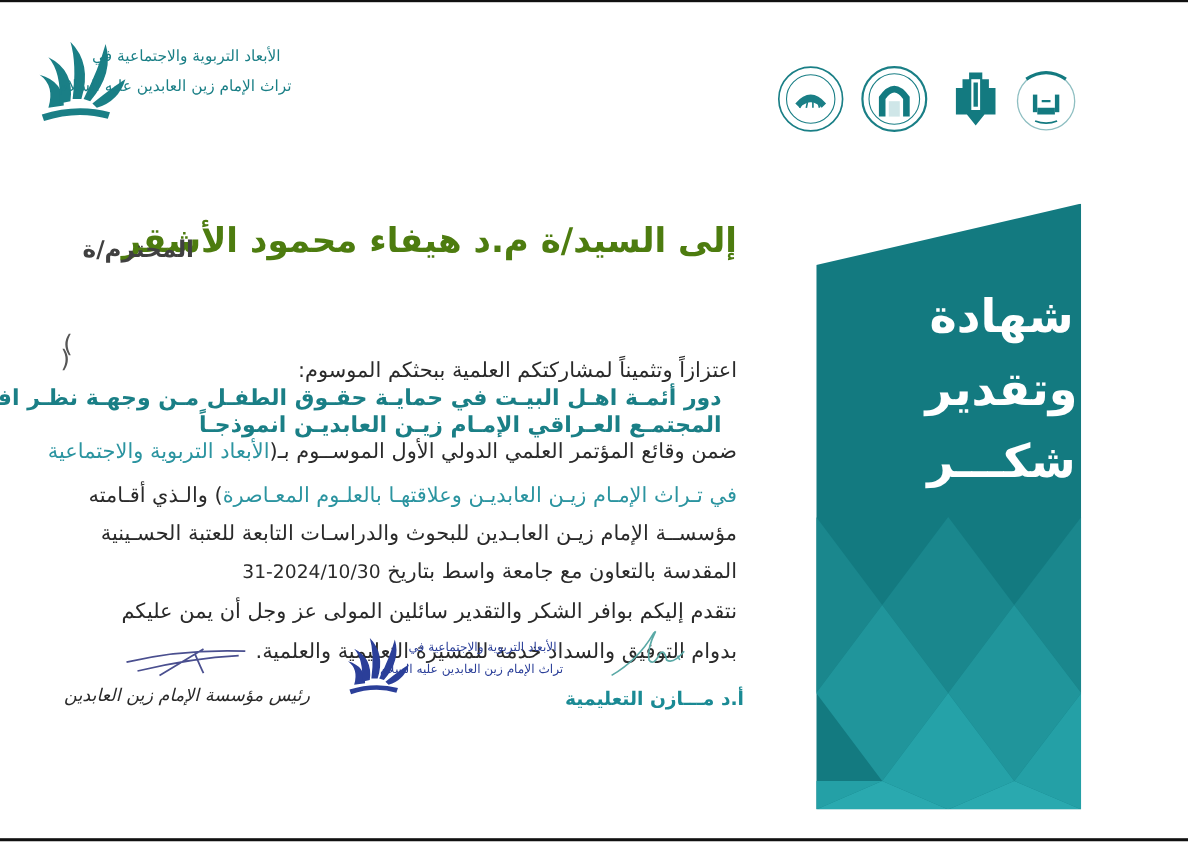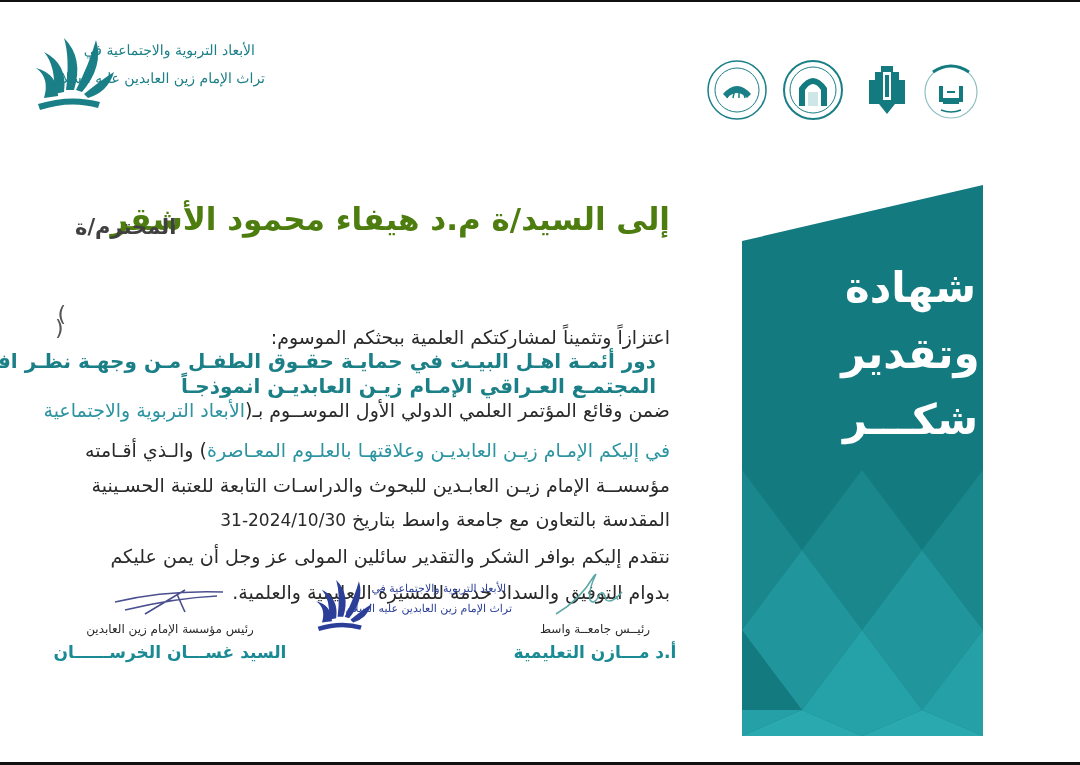--- a/index.html
+++ b/index.html
@@ -43,21 +43,21 @@
   .recipient .to { position:absolute; right:0; top:6px; font-size:31px; font-weight:bold; color:#4d7c0f; }
   .recipient .hon { position:absolute; left:20px; top:20px; font-size:21px; font-weight:bold; color:#404040; }
 
   .line { position:absolute; right:0; white-space:nowrap; font-size:19px; color:#2a2a2a;margin-top:48px; }
   .line.title { color:#1a7f86; font-weight:bold; font-size:20px; }
   .paren { position:absolute; font-size:22px; color:#555; }
   .hl { color:#2b94a0; }
 
   
   .sig { position:absolute; direction:rtl; text-align:center; }
-  .sig .role { font-size:12px; color:#2a2a2a; white-space:nowrap; }
+  .sig .role { font-size:16px; color:#2a2a2a; white-space:nowrap;font-style:italic; }
   .sig .name { font-size:17px; color:#1a8a94; font-weight:bold; white-space:nowrap; margin-top:6px; letter-spacing:0.5px; }
   .sig svg { display:block; margin:0 auto; }
 
   .mid-logo { position:absolute; left:312px; top:568px; width:200px; height:72px; }
   .mid-logo .logo-text { position:absolute; direction:rtl; text-align:right; color:#2b3f99; font-family:"DejaVu Serif", serif; white-space:nowrap; font-size:11px; }
 </style>
 </head>
 <body>
 
 <div class="edge-top"></div>
@@ -140,52 +140,50 @@
 
   <div class="line" style="top:83px">اعتزازاً وتثميناً لمشاركتكم العلمية ببحثكم الموسوم:</div>
 
   <span class="paren" style="right:604px; top:106px;">)</span>
   <div class="line title" style="top:106px; right:14px;">دور أئمـة اهـل البيـت في حمايـة حقـوق الطفـل مـن وجهـة نظـر افـراد</div>
   <div class="line title" style="top:131px; right:14px;">المجتمـع العـراقي الإمـام زيـن العابديـن انموذجـاً</div>
   <span class="paren" style="left:0px; top:120px;">(</span>
 
   <div class="line" style="top:156px"><span>ضمن وقائع المؤتمر العلمي الدولي الأول الموســوم بـ(</span><span class="hl">الأبعاد التربوية والاجتماعية</span></div>
 
-  <div class="line" style="top:196px"><span class="hl">في إليكم الإمـام زيـن العابديـن وعلاقتهـا بالعلـوم المعـاصرة</span><span>) والـذي أقـامته</span></div>
+  <div class="line" style="top:196px"><span class="hl">في تـراث الإمـام زيـن العابديـن وعلاقتهـا بالعلـوم المعـاصرة</span><span>) والـذي أقـامته</span></div>
 
   <div class="line" style="top:231px">مؤسســة الإمام زيـن العابـدين للبحوث والدراسـات التابعة للعتبة الحسـينية</div>
 
   <div class="line" style="top:265px"><span>المقدسة بالتعاون مع جامعة واسط بتاريخ</span> <span style="font-size:17px; letter-spacing:1px;">2024/10/30-31</span></div>
 
   <div class="line" style="top:302px">نتقدم إليكم بوافر الشكر والتقدير سائلين المولى عز وجل أن يمن عليكم</div>
   <div class="line" style="top:338px">بدوام التوفيق والسداد خدمة للمسيرة التعليمية والعلمية.</div>
 </div>
 
 <div class="sig" style="left:50px; top:582px; width:240px;">
   <svg width="130" height="40" viewBox="0 0 130 40">
     <path d="M10 20 Q60 8 118 10 M20 28 Q70 16 112 14 M40 32 L80 8 M72 12 Q78 26 80 30" fill="none" stroke="#4a4f8f" stroke-width="1.6"></path>
   </svg>
   <div class="role">رئيس مؤسسة الإمام زين العابدين</div>
-  <div class="name">السيد غســـان الخرســــــان</div>
 </div>
 
 <div class="mid-logo">
   <svg width="64" height="70" viewBox="0 0 90 85" style="position:absolute;left:0;top:0">
     <path d="M8 76 Q40 66 70 74 L68 80 Q40 72 10 82 Z" fill="#2b3f99"></path>
     <path d="M14 70 Q20 50 6 40 Q28 46 28 68 Z" fill="#2b3f99"></path>
     <path d="M24 66 Q26 38 14 24 Q38 36 34 64 Z" fill="#2b3f99"></path>
     <path d="M36 62 Q40 30 34 10 Q54 30 44 62 Z" fill="#2b3f99"></path>
     <path d="M46 62 Q60 34 66 12 Q74 38 52 64 Z" fill="#2b3f99"></path>
     <path d="M54 66 Q74 50 84 44 Q78 64 58 70 Z" fill="#2b3f99"></path>
   </svg>
   <div class="logo-text" style="right:6px; top:14px;">الأبعاد التربوية والاجتماعية في</div>
   <div class="logo-text" style="right:0px; top:34px;">تراث الإمام زين العابدين عليه السلام</div>
 </div>
 
 <div class="sig" style="left:500px; top:570px; width:190px;">
   <svg width="90" height="50" viewBox="0 0 90 50">
     <path d="M6 44 Q30 30 44 6 L46 4 Q38 20 40 30 Q44 36 50 24 Q54 20 56 30 Q62 34 72 22 M66 26 L68 30" fill="none" stroke="#5aa9a6" stroke-width="1.5"></path>
   </svg>
-  <div class="role" style="margin-top:2px">رئيــس جامعــة واسط</div>
   <div class="name">أ.د مـــازن التعليمية</div>
 </div>
 
 <div class="edge-bottom"></div>
 
 </body></html>

